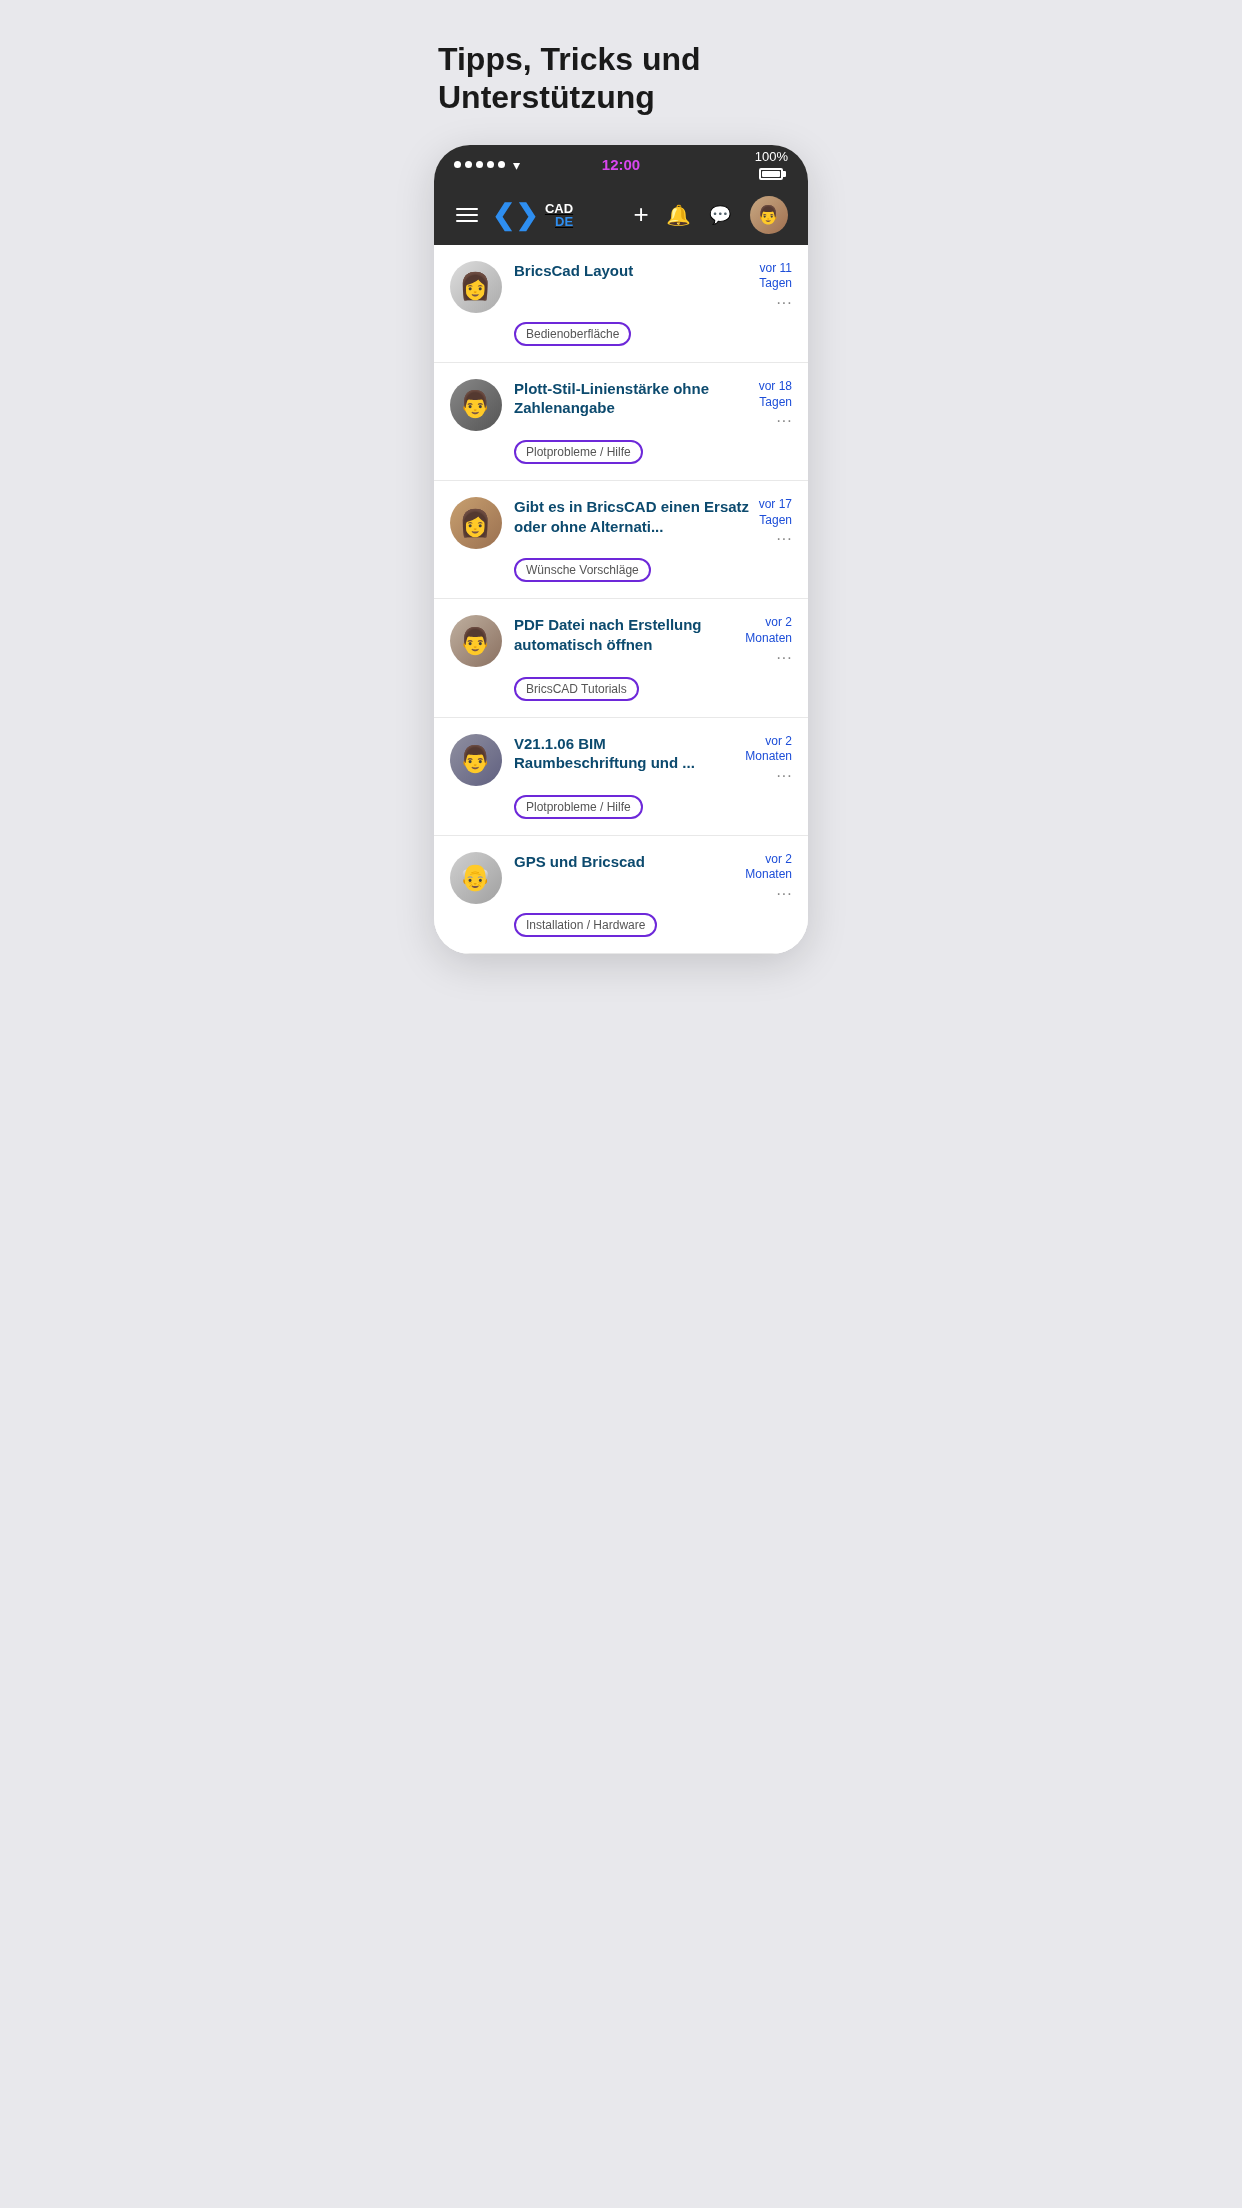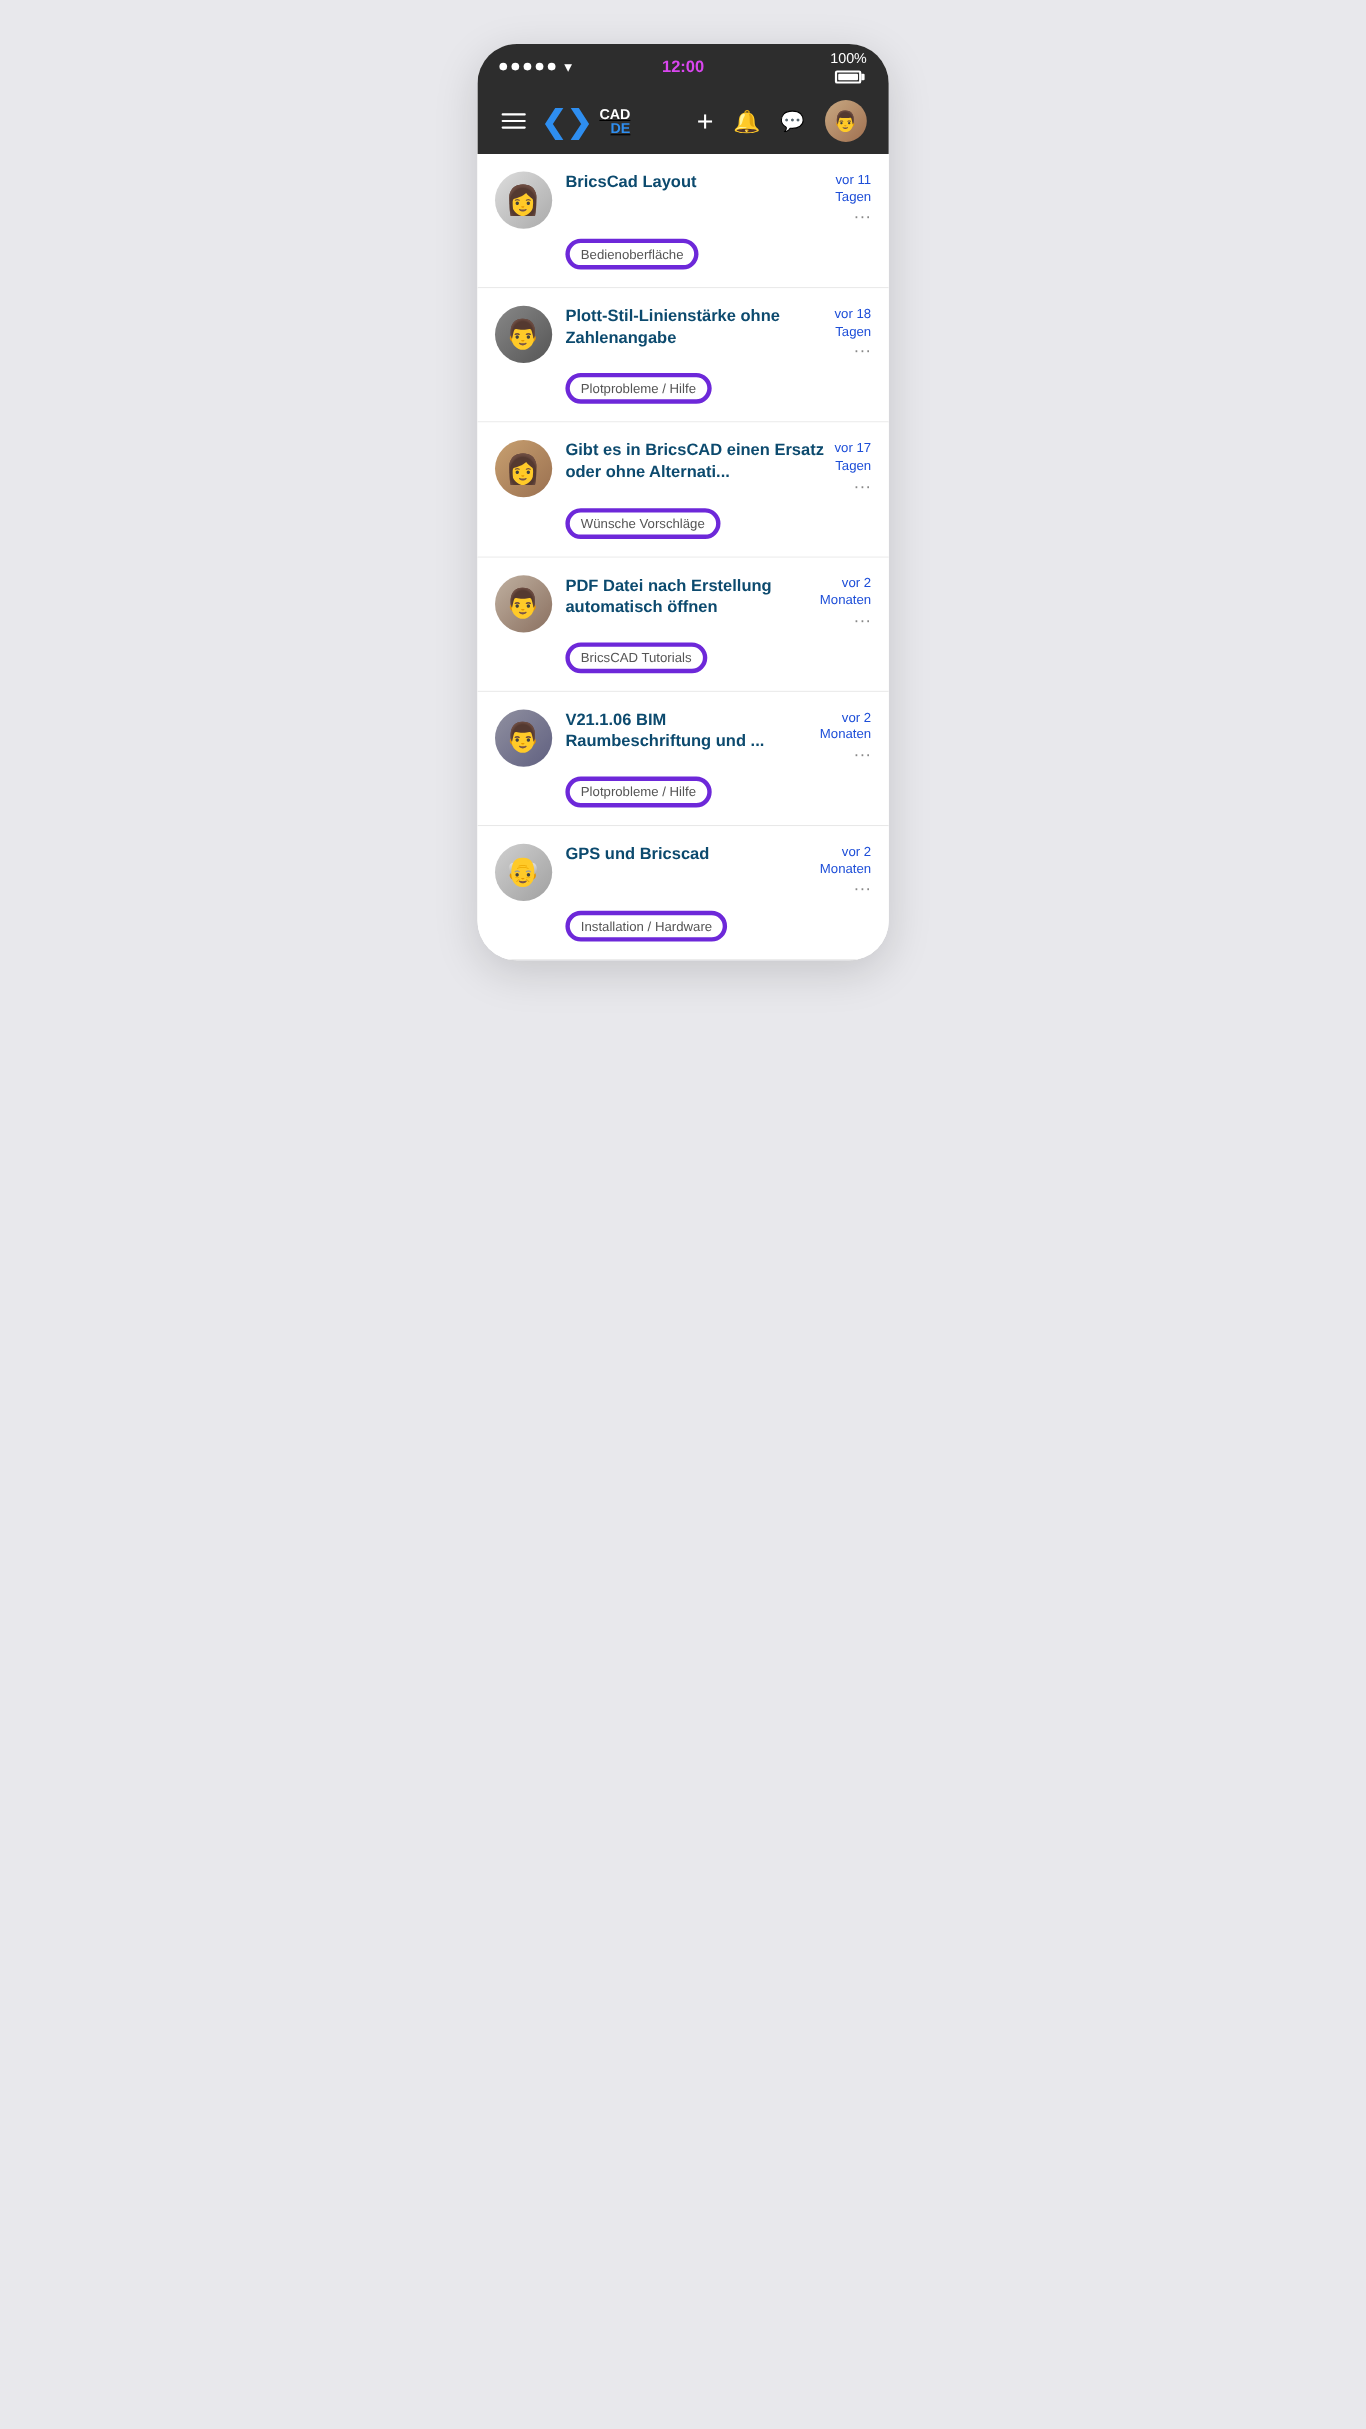--- a/index.html
+++ b/index.html
@@ -268,21 +268,21 @@
 
     .post-dots {
       color: #888;
       font-size: 16px;
       text-align: right;
       margin-top: 2px;
     }
 
     .post-tag {
       display: inline-block;
-      border: 4px solid #6d28d9;
+      border: 2px solid #6d28d9;
       border-radius: 16px;
       padding: 3px 10px;
       font-size: 12px;
       color: #555;
       margin-top: 6px;
     }
 
     
     .face {
       width: 100%;
@@ -291,20 +291,21 @@
       align-items: center;
       justify-content: center;
       font-size: 26px;
     }
   </style>
 </head>
 <body>
 
 <div class="page-wrapper">
 
+  <h1 class="page-title">Tipps, Tricks und Unterstützung</h1>
 
   <div class="phone-frame">
 
     <div class="status-bar">
       <div class="status-left">
         <div class="status-dot"></div>
         <div class="status-dot"></div>
         <div class="status-dot"></div>
         <div class="status-dot"></div>
         <div class="status-dot"></div>

